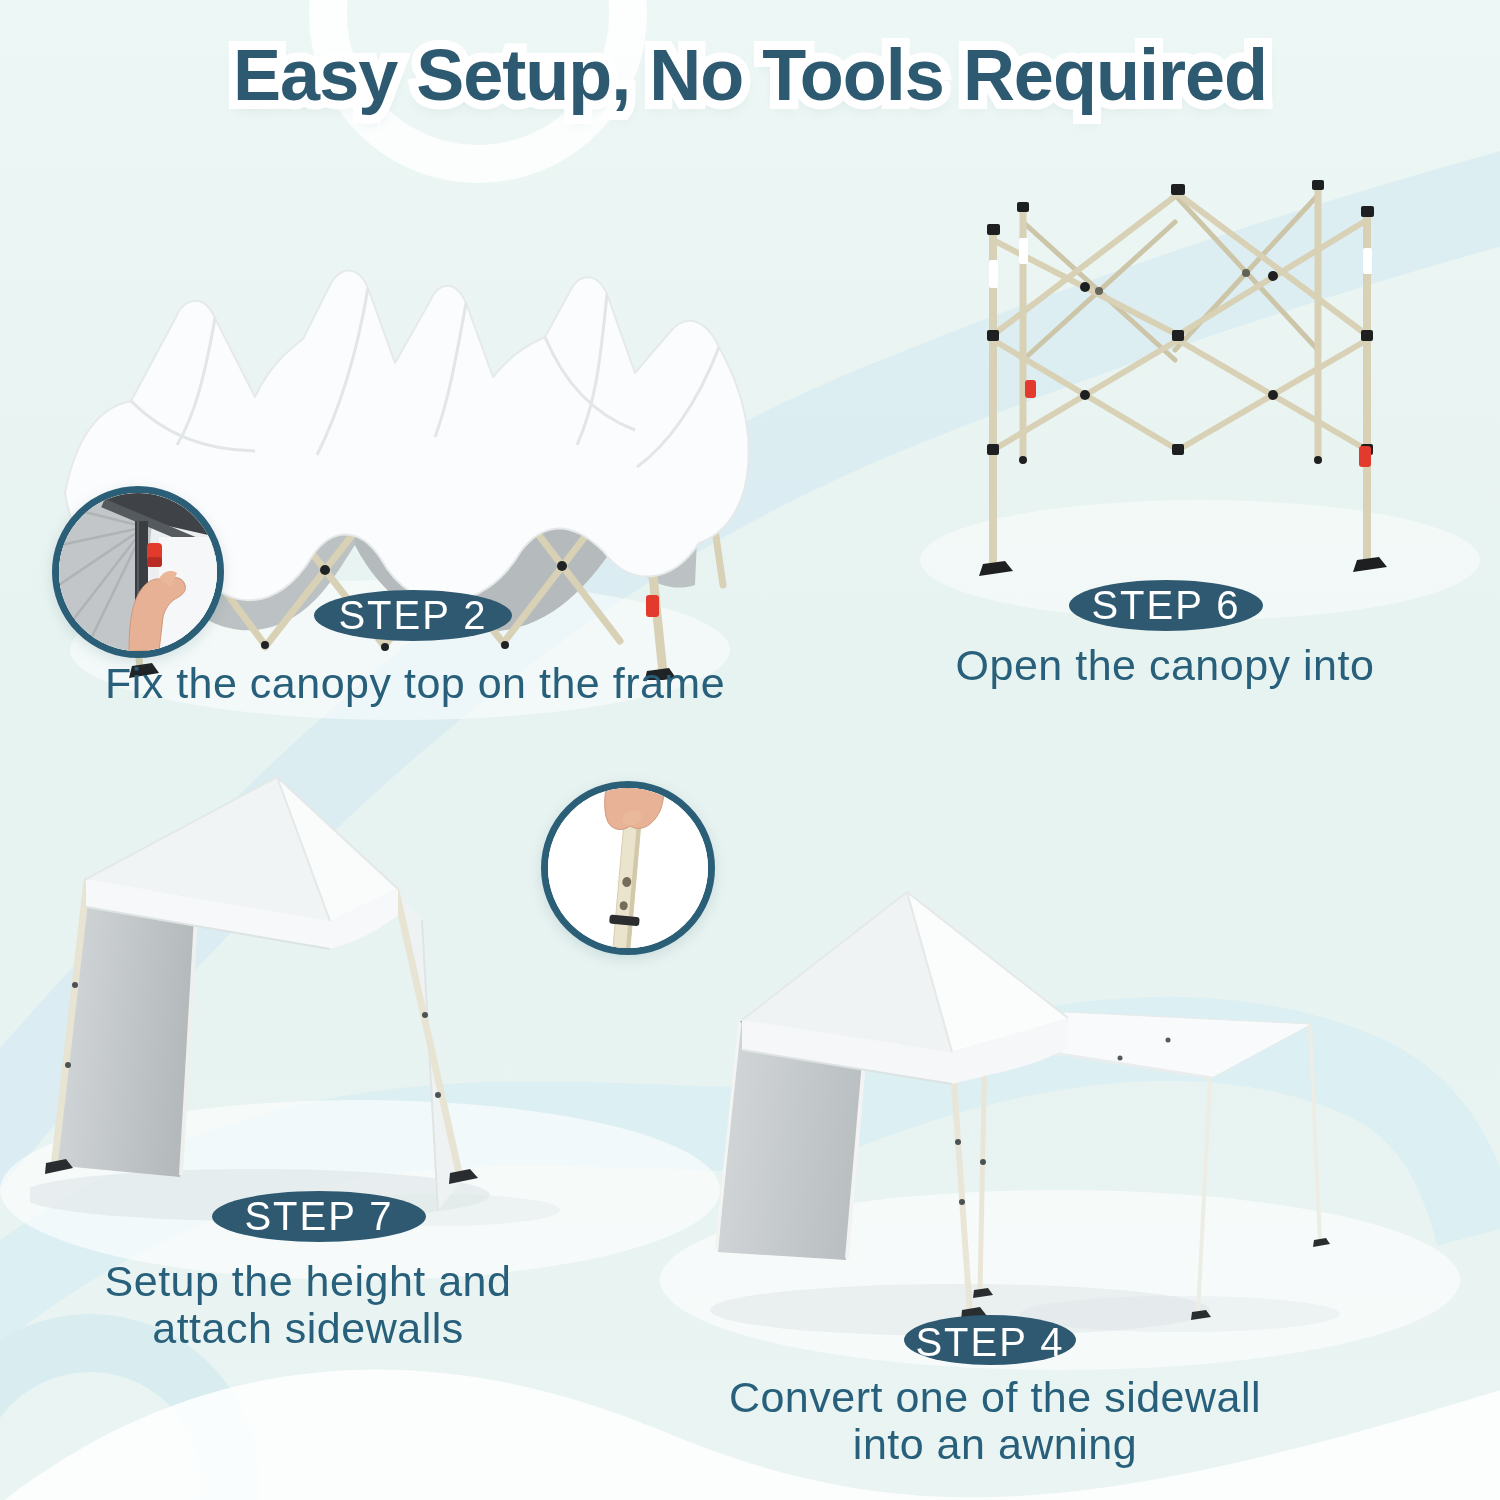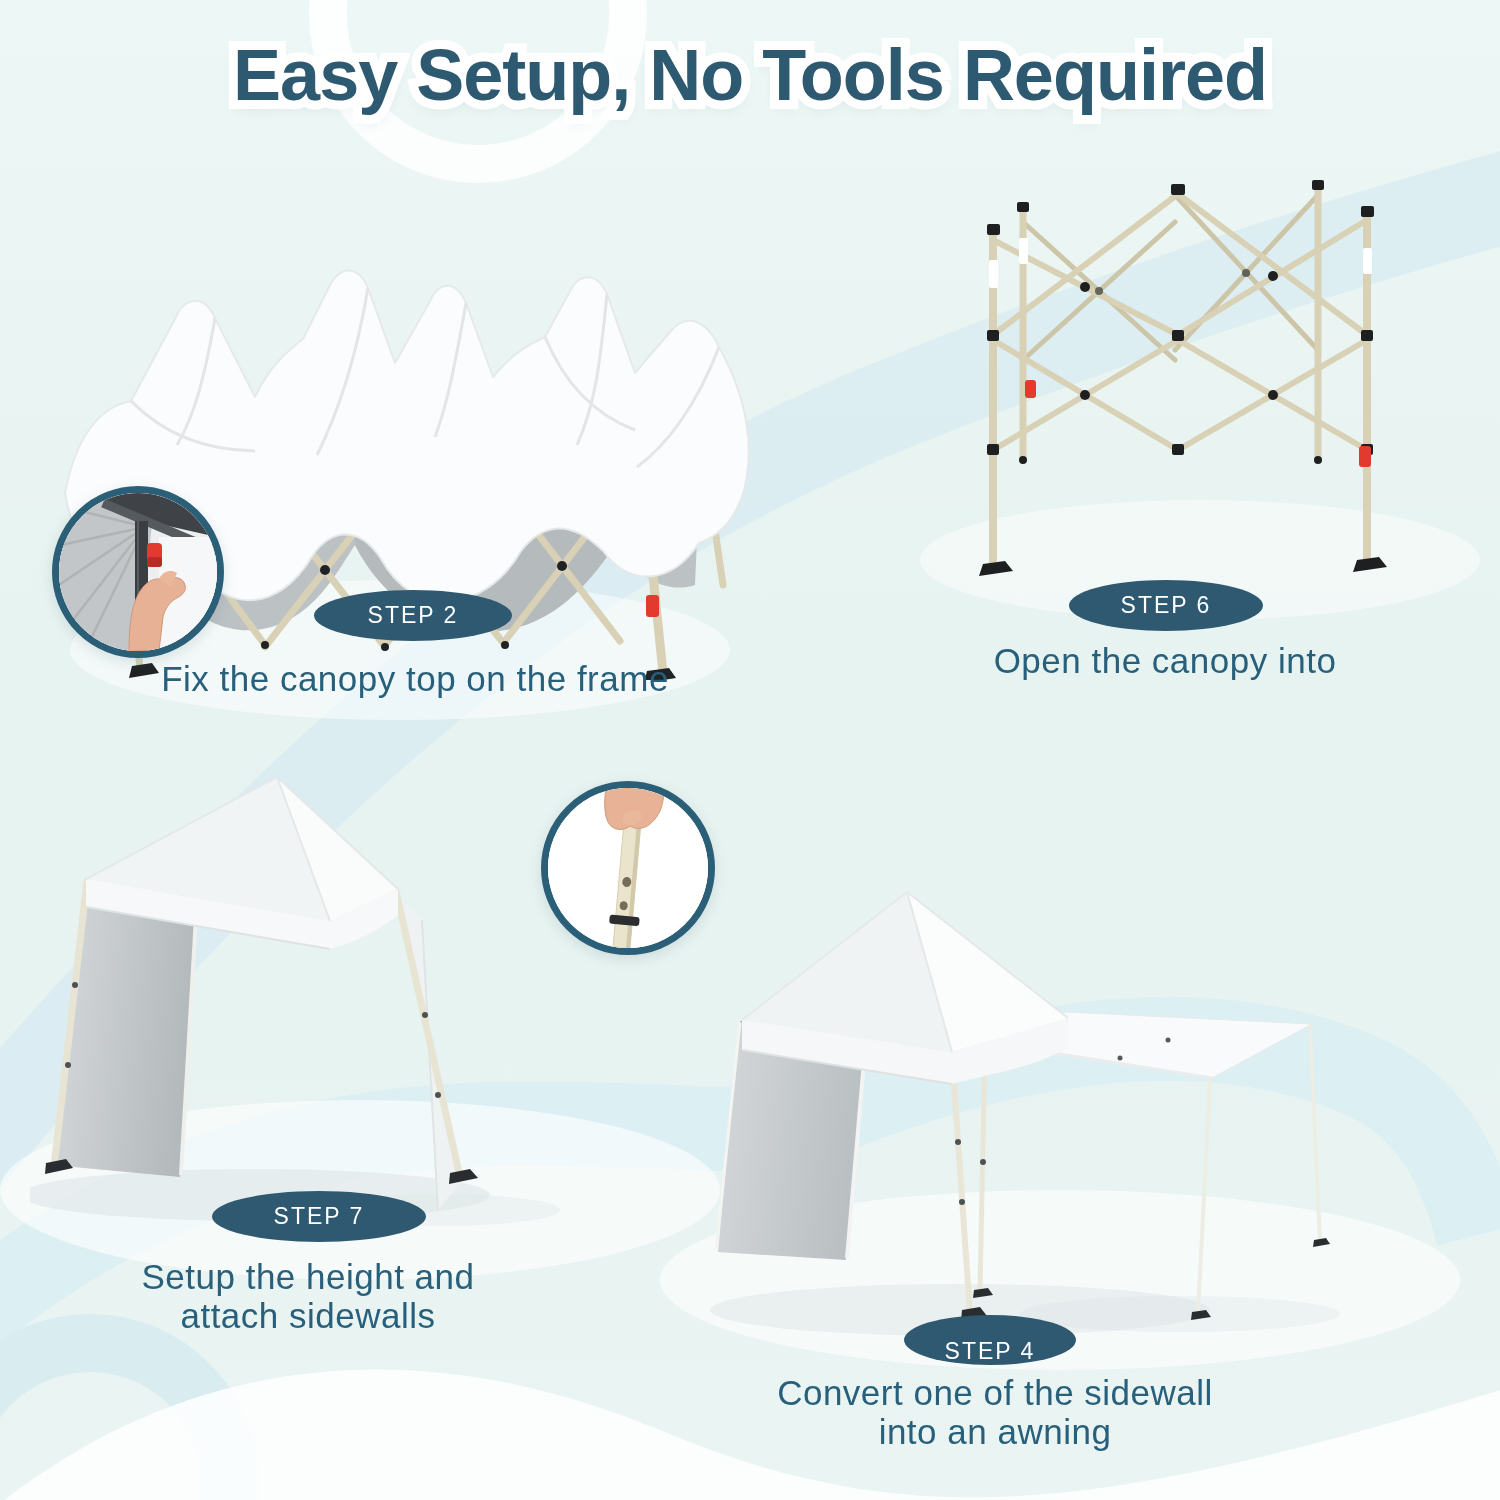--- a/index.html
+++ b/index.html
@@ -11,27 +11,27 @@
   
   .title-wrap{position:absolute;left:0;top:34px;width:1500px;height:140px;text-align:center;}
   .title-layer{position:absolute;left:0;top:0;width:100%;
     font-size:72px;font-weight:bold;letter-spacing:-1px;white-space:nowrap;}
   .title-outline{-webkit-text-stroke:18px #ffffff;color:#ffffff;
     text-shadow:0 6px 14px rgba(110,150,160,0.30);}
   .title-fill{color:#2d5971;}
   
   .badge{position:absolute;border-radius:50%;background:#2e5971;color:#ffffff;
     display:flex;align-items:center;justify-content:center;
-    font-size:23px;letter-spacing:2px;font-weight:400;}
+    font-size:40px;letter-spacing:2px;font-weight:400;}
   .badge-1{left:1069px;top:580px;width:194px;height:51px;}
   .badge-2{left:314px;top:590px;width:198px;height:51px;}
   .badge-3{left:212px;top:1191px;width:214px;height:51px;}
   .badge-4{left:904px;top:1315px;width:172px;height:50px;align-items:flex-end;}
   
-  .caption{position:absolute;color:#28607b;font-size:35px;text-align:center;
+  .caption{position:absolute;color:#28607b;font-size:43px;text-align:center;
     letter-spacing:0.5px;line-height:1.1;}
   .caption-1{left:855px;top:642px;width:620px;}
   .caption-2{left:30px;top:660px;width:770px;}
   .caption-3{left:33px;top:1258px;width:550px;}
   .caption-4{left:680px;top:1374px;width:630px;}
   
   .inset{position:absolute;border:7px solid #2b5f78;border-radius:50%;
     overflow:hidden;background:#ffffff;box-shadow:0 4px 14px rgba(80,120,135,0.18);}
   .inset-1{left:52px;top:486px;width:158px;height:158px;}
   .inset-2{left:541px;top:781px;width:160px;height:160px;}

